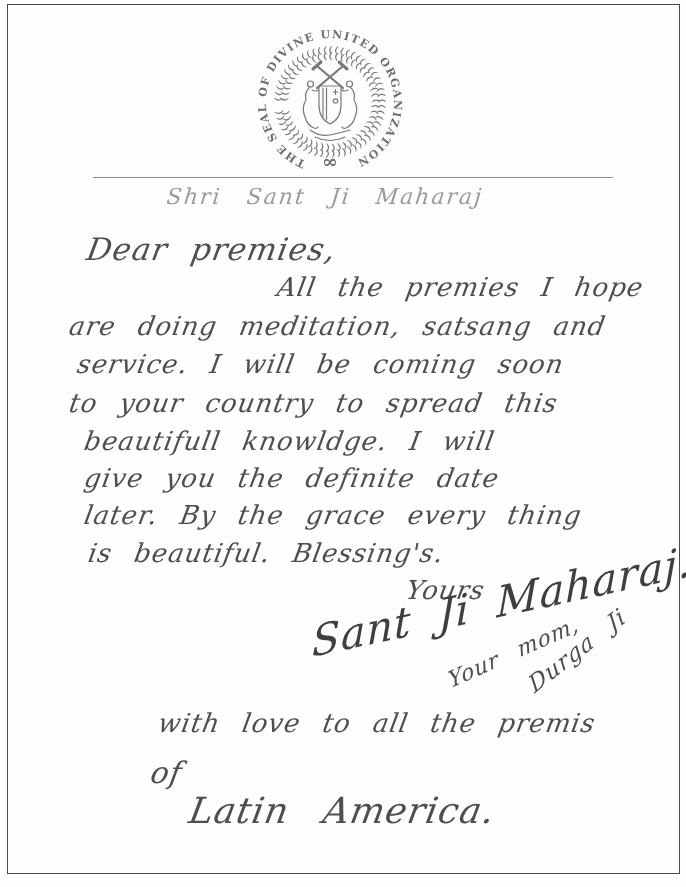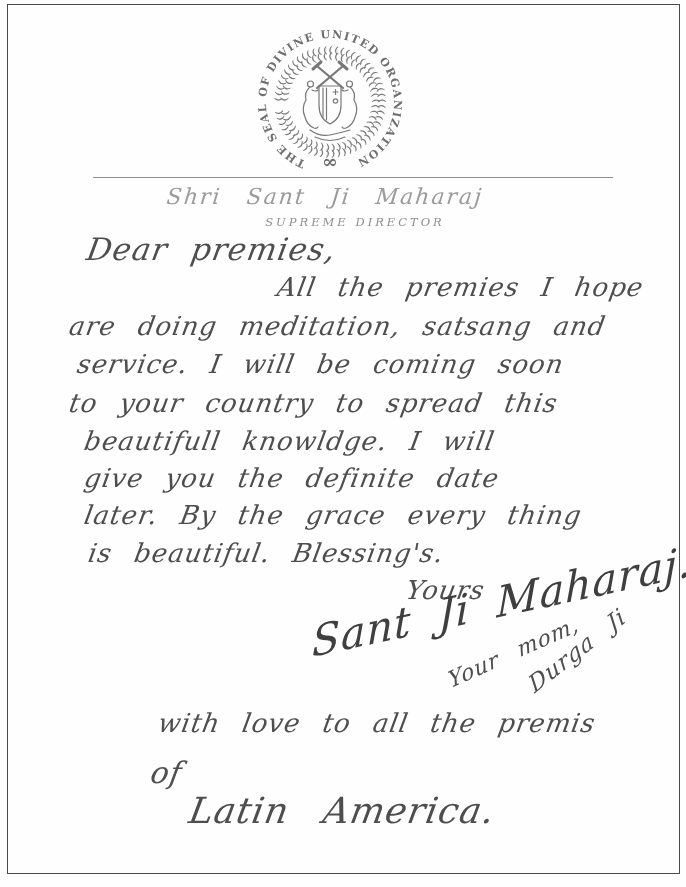--- a/index.html
+++ b/index.html
@@ -179,21 +179,20 @@
         <path class="emblem" d="M 56 104 Q 66 111 76 109 Q 86 107 96 104"></path>
         <path class="emblem" d="M 61 111 Q 76 118 91 111"></path>
       </g>
 
       <text class="infinity-text" x="76" y="142">∞</text>
     </svg>
   </div>
 
   <div class="rule"></div>
   <div class="lh-name">Shri Sant Ji Maharaj</div>
-  <div class="lh-title">SUPREME DIRECTOR</div>
 
   <div class="hw salutation" style="left:84px; top:231px">Dear premies,</div>
 
   <div class="hw" style="left:275px; top:272px">All the premies I hope</div>
   <div class="hw" style="left:67px; top:311px">are doing meditation, satsang and</div>
   <div class="hw" style="left:75px; top:349px">service. I will be coming soon</div>
   <div class="hw" style="left:67px; top:388px">to your country to spread this</div>
   <div class="hw" style="left:82px; top:426px">beautifull knowldge. I will</div>
   <div class="hw" style="left:82px; top:463px">give you the definite date</div>
   <div class="hw" style="left:82px; top:500px">later. By the grace every thing</div>

